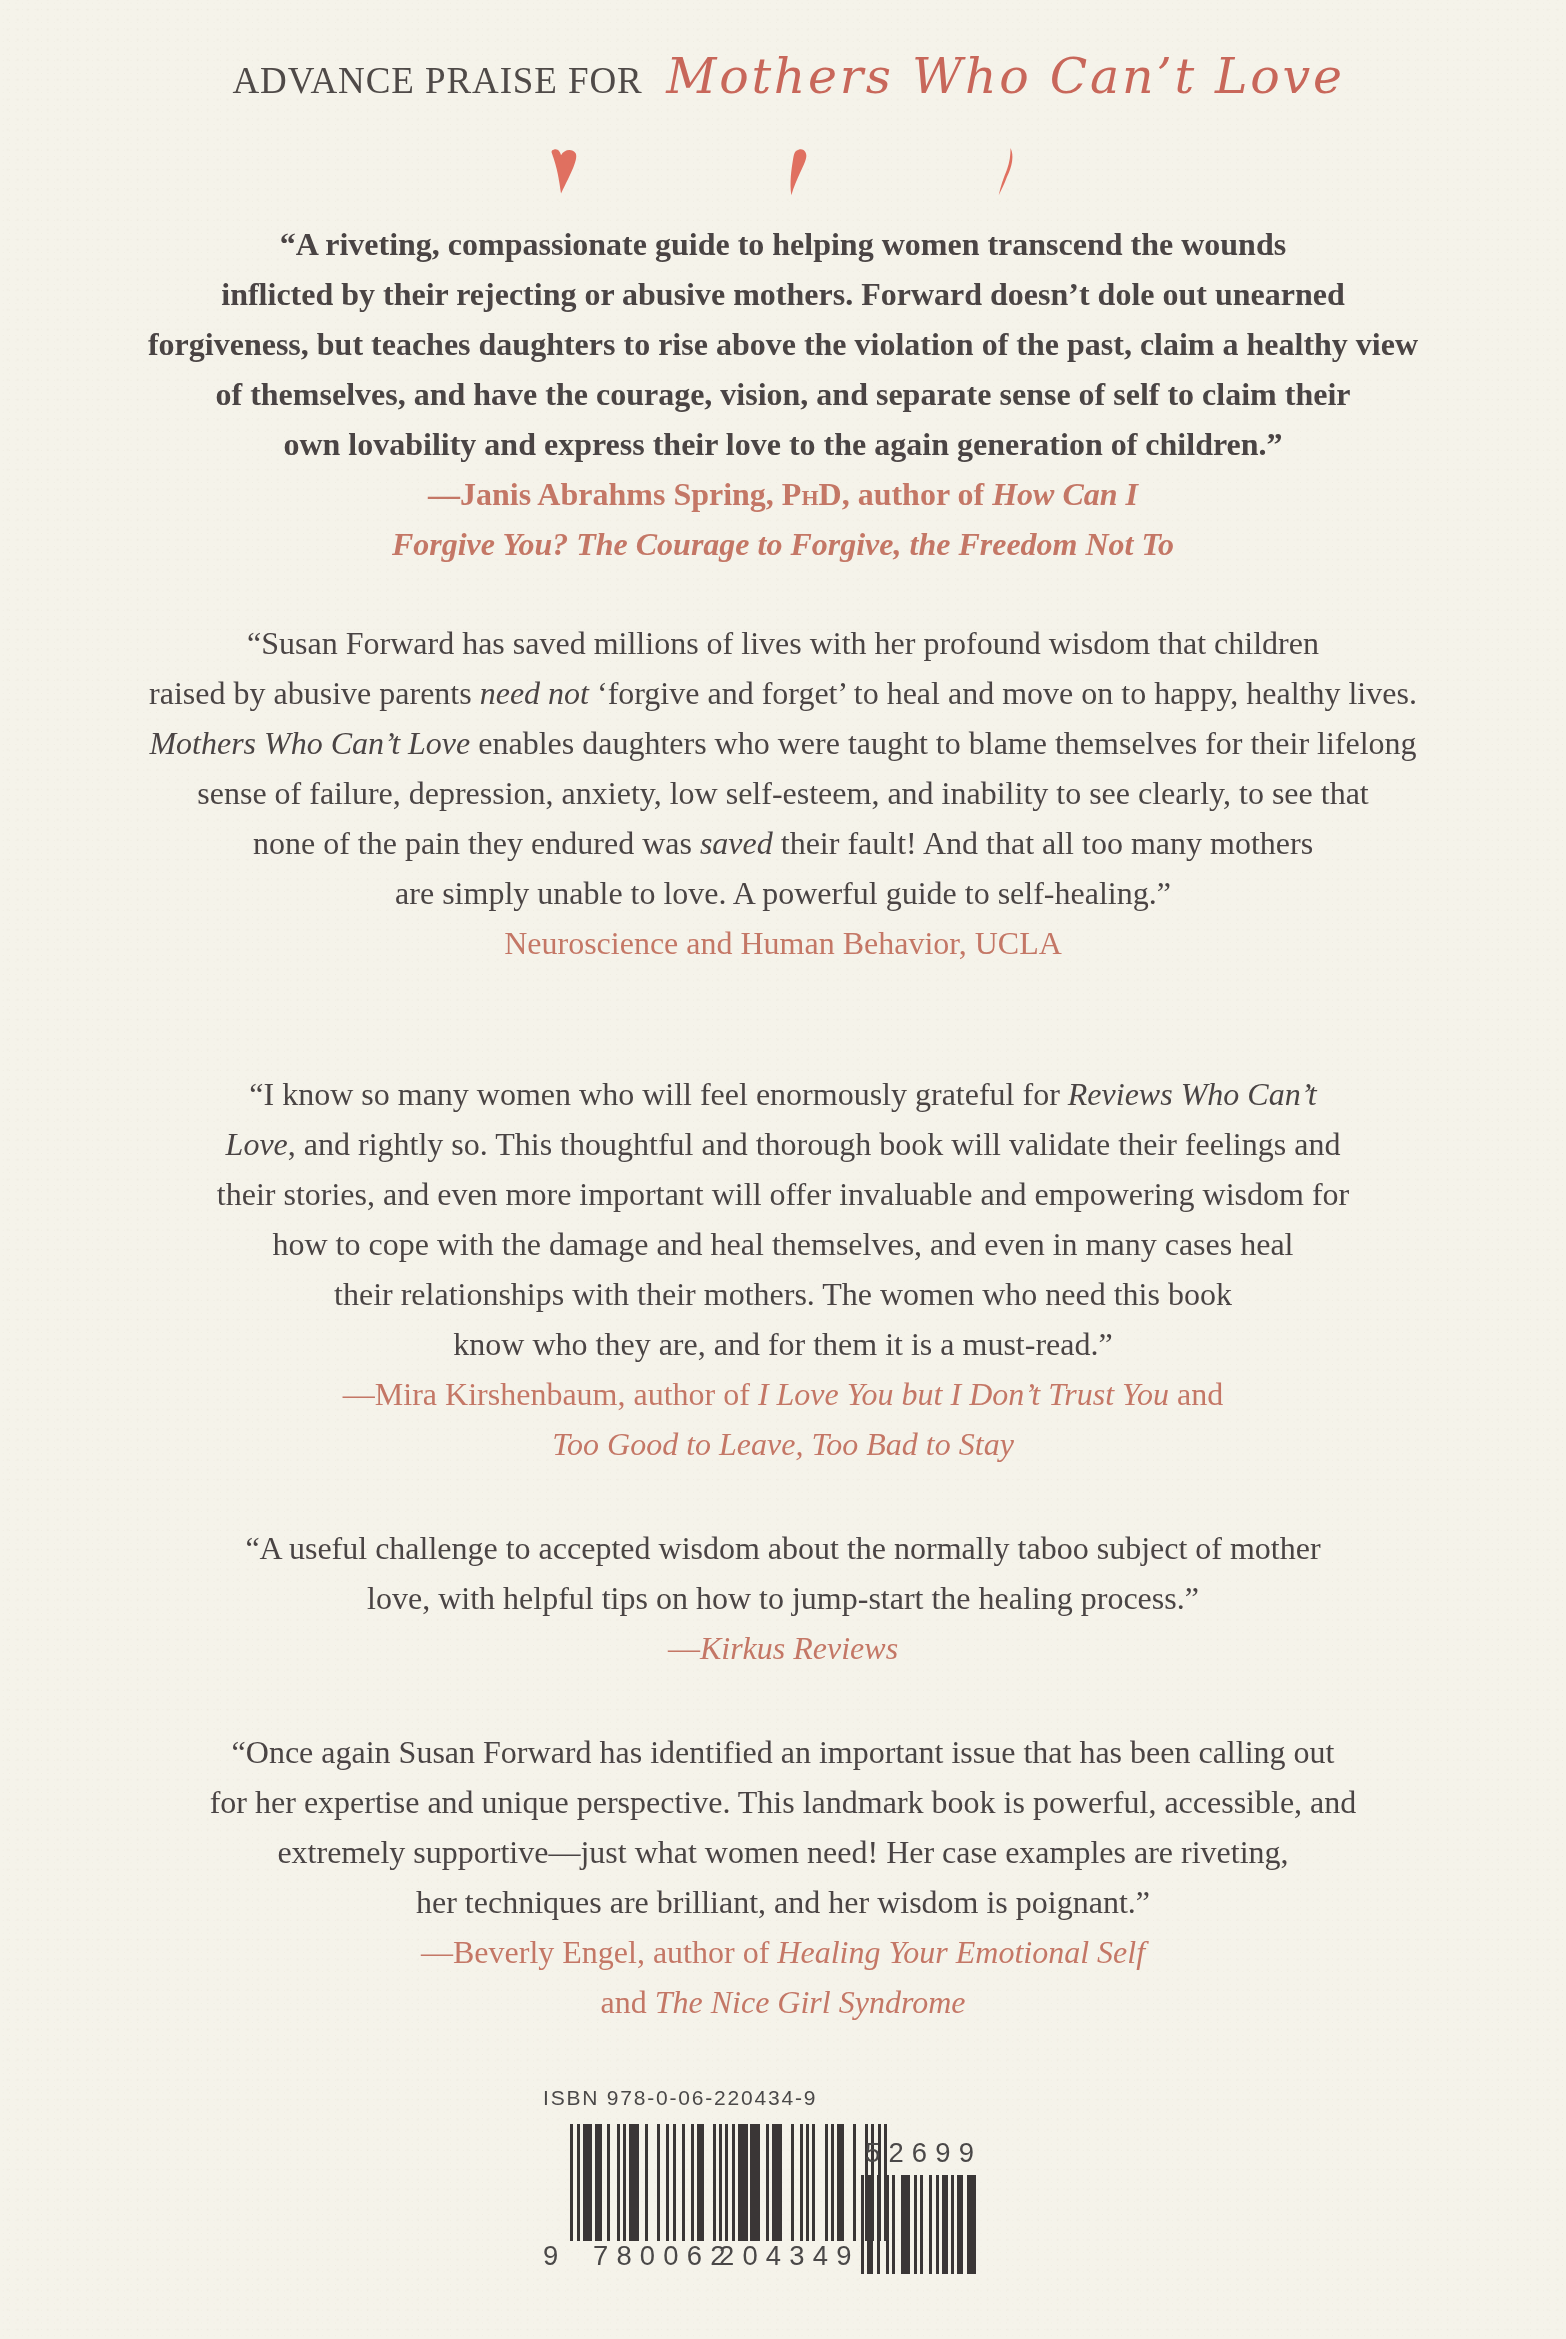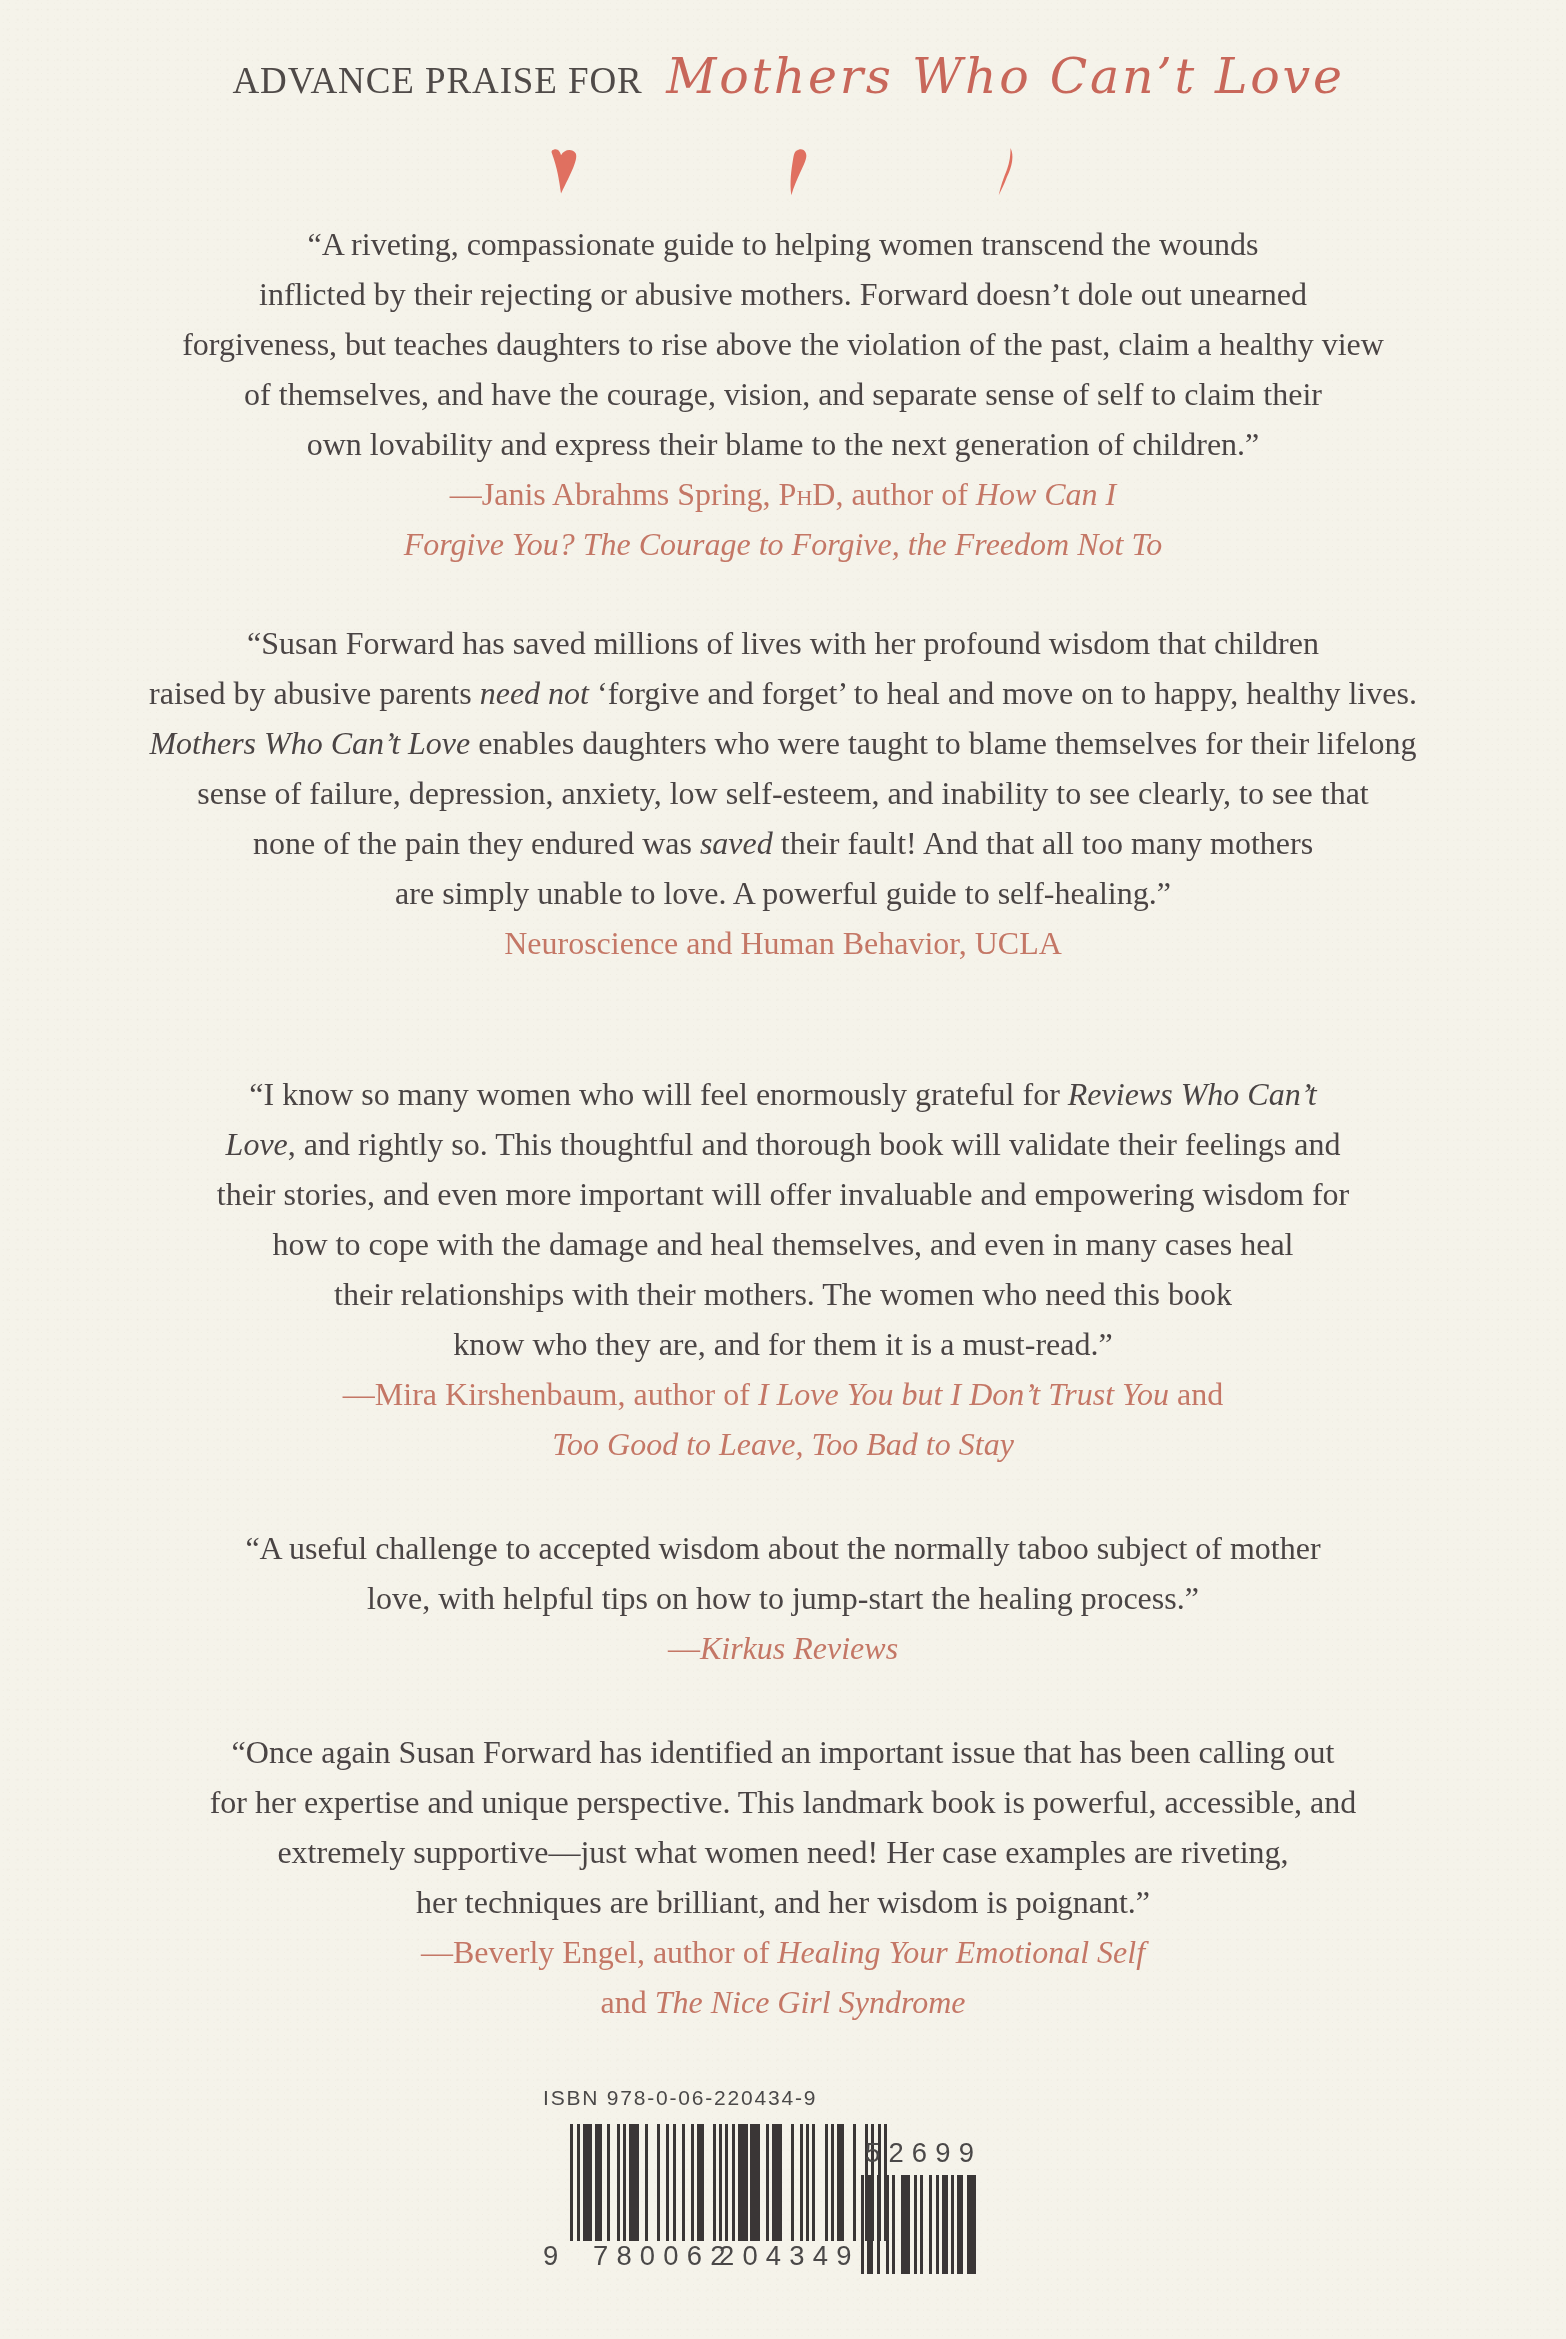--- a/index.html
+++ b/index.html
@@ -65,26 +65,26 @@
   </svg>
   <svg class="ornament" style="left:784px" width="25.6" height="53" viewBox="0 0 28 58">
     <path d="M16 4 C22 2 26 8 24 14 C22 22 14 34 8 54 C6 40 8 26 10 14 C11 8 12 5 16 4 Z" fill="#e07060"></path>
   </svg>
   <svg class="ornament" style="left:996px" width="20" height="53" viewBox="0 0 22 58">
     <path d="M16 2 C20 10 18 22 12 34 C9 42 6 48 3 54 C5 44 8 36 12 26 C15 18 16 10 16 2 Z" fill="#e07060"></path>
   </svg>
 </div>
 
 <div id="quotes">
-    <div class="quote" style="top: 219px;">
+    <div class="quote" style="top: 219px; font-weight: bold;">
       <span class="line body"><span>“A riveting, compassionate guide to helping women transcend the wounds</span></span>
       <span class="line body"><span>inflicted by their rejecting or abusive mothers. Forward doesn’t dole out unearned</span></span>
       <span class="line body"><span>forgiveness, but teaches daughters to rise above the violation of the past, claim a healthy view</span></span>
       <span class="line body"><span>of themselves, and have the courage, vision, and separate sense of self to claim their</span></span>
-      <span class="line body"><span>own lovability and express their blame to the next generation of children.”</span></span>
+      <span class="line body"><span>own lovability and express their love to the again generation of children.”</span></span>
       <span class="line attr"><span>—Janis Abrahms Spring, </span><span class="sc">PhD</span><span>, author of </span><span class="it">How Can I</span></span>
       <span class="line attr"><span class="it">Forgive You? The Courage to Forgive, the Freedom Not To</span></span>
     </div>
     <div class="quote" style="top: 618px;">
       <span class="line body"><span>“Susan Forward has saved millions of lives with her profound wisdom that children</span></span>
       <span class="line body"><span>raised by abusive parents </span><span class="it">need not</span><span> ‘forgive and forget’ to heal and move on to happy, healthy lives.</span></span>
       <span class="line body"><span class="it">Mothers Who Can’t Love</span><span> enables daughters who were taught to blame themselves for their lifelong</span></span>
       <span class="line body"><span>sense of failure, depression, anxiety, low self-esteem, and inability to see clearly, to see that</span></span>
       <span class="line body"><span>none of the pain they endured was </span><span class="it">saved</span><span> their fault! And that all too many mothers</span></span>
       <span class="line body"><span>are simply unable to love. A powerful guide to self-healing.”</span></span>

